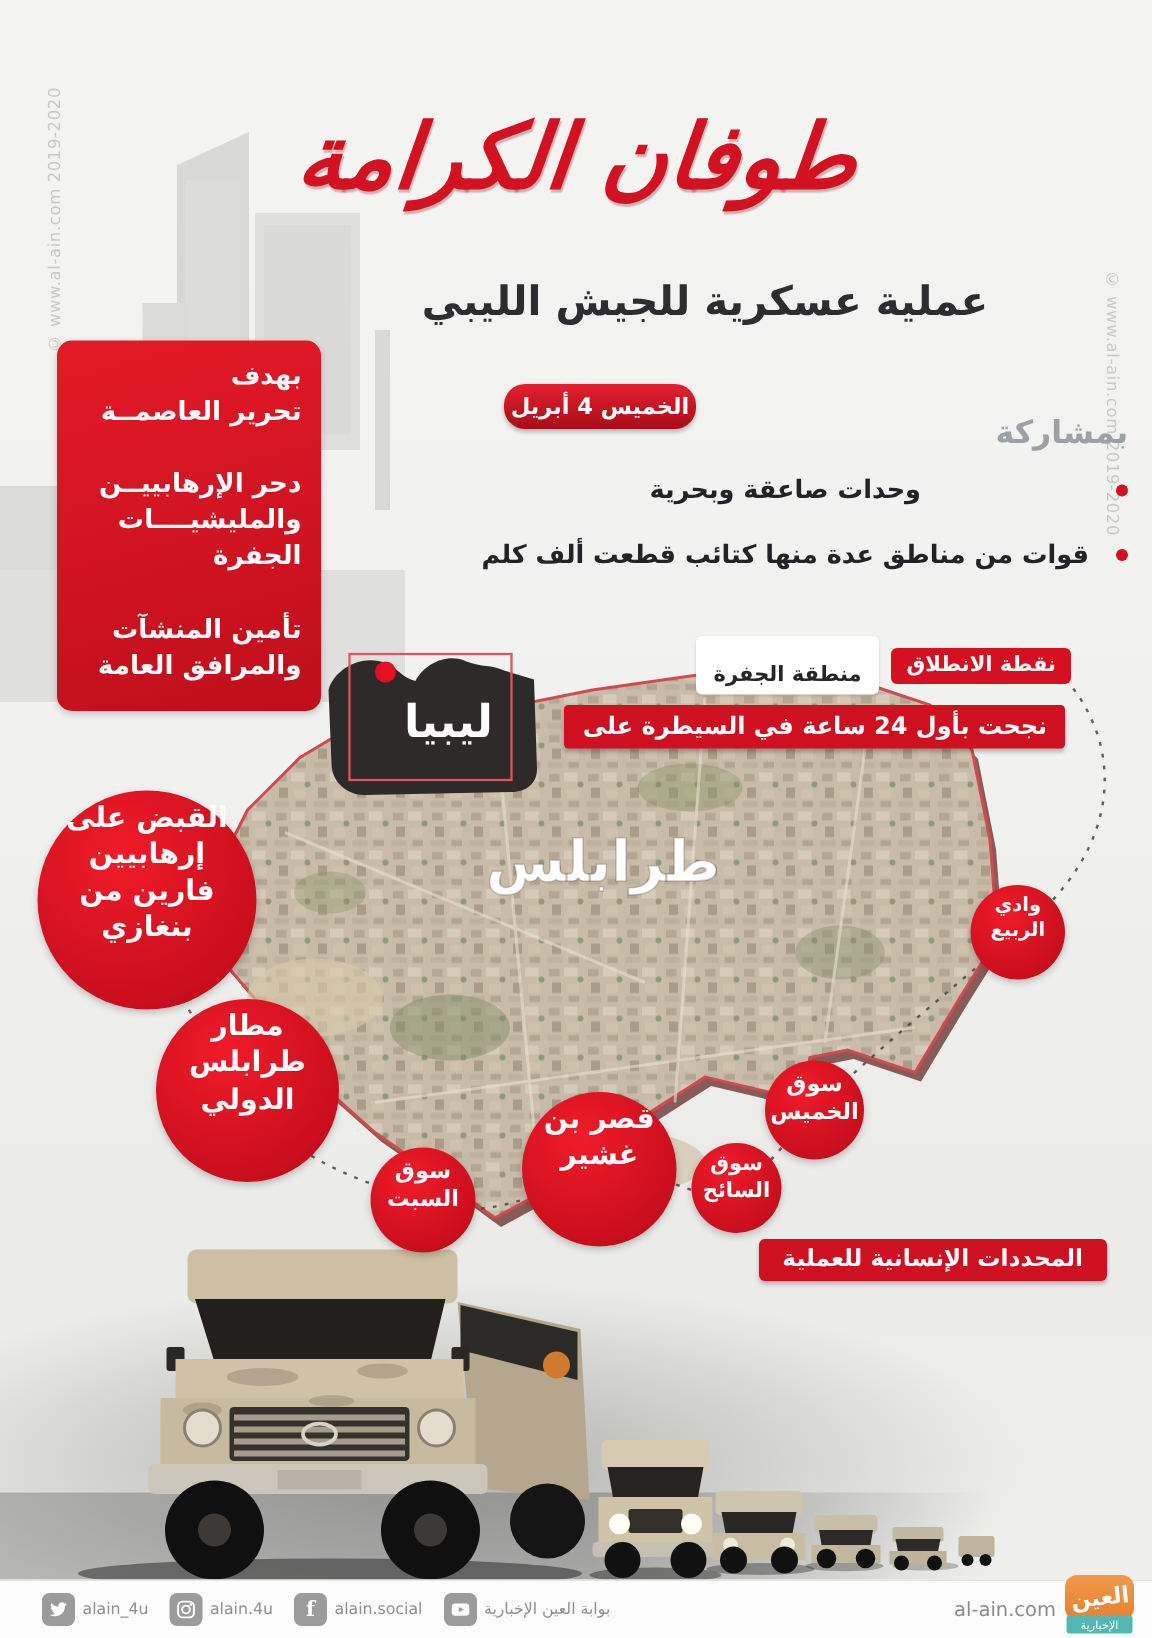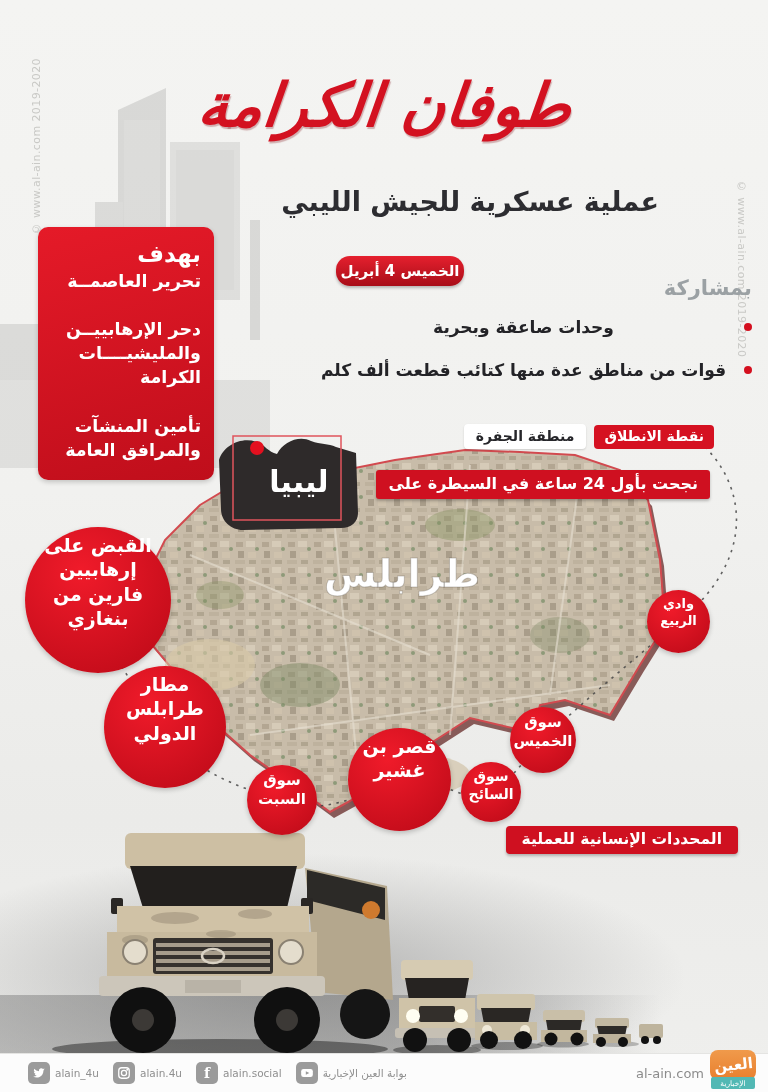--- a/index.html
+++ b/index.html
@@ -19,36 +19,36 @@
   .subtitle{position:absolute;left:280px;top:186px;width:380px;text-align:center;z-index:7;
     font-size:27px;font-weight:bold;color:#2d2d31;}
   .date-badge{position:absolute;left:336px;top:256px;width:128px;height:30px;z-index:7;
     background:linear-gradient(180deg,#e5202e,#a80d18);border-radius:14px;color:#fff;
     font-size:15px;font-weight:bold;display:flex;align-items:center;justify-content:center;
     box-shadow:0 2px 3px rgba(0,0,0,.25);}
   
   .objectives{position:absolute;left:38px;top:227px;width:150px;z-index:7;
     background:linear-gradient(165deg,#e51a28,#bf0e1b);border-radius:10px;
     padding:14px 13px 18px;color:#fff;text-align:right;box-shadow:0 2px 5px rgba(0,0,0,.2);}
-  .objectives h2{margin:0 0 2px;font-size:23px;}
+  .objectives h2{margin:0 0 2px;font-size:17px;}
   .objectives p{margin:0 0 24px;font-size:17.5px;font-weight:bold;line-height:1.38;}
   .objectives p:last-child{margin-bottom:0;}
   
   .participation{position:absolute;right:16px;top:276px;width:440px;text-align:right;z-index:7;}
   .participation h2{margin:0 0 16px;font-size:21px;color:#9ba1a4;}
   .bullet-item{position:relative;padding-right:17px;margin-bottom:21px;font-size:17px;
     font-weight:bold;color:#232327;line-height:1.3;text-align:center;}
   .bullet-item::before{content:"";position:absolute;right:0;top:7px;width:8px;height:8px;
     border-radius:50%;background:#d40f1e;}
   
   .launch-row{position:absolute;right:54px;top:424px;display:flex;gap:8px;align-items:center;z-index:7;}
   .launch-label{background:#d51121;color:#fff;font-size:14px;font-weight:bold;
     padding:3px 10px 5px;border-radius:4px;}
   .launch-value{background:#fff;color:#26262a;font-size:14px;font-weight:bold;
-    padding:4px 12px 5px;border-radius:4px;box-shadow:0 1px 2px rgba(0,0,0,.15);}
+    padding:18px 12px 5px;border-radius:4px;box-shadow:0 1px 2px rgba(0,0,0,.15);}
   .achv-banner{position:absolute;right:58px;top:470px;background:#cf1020;color:#fff;z-index:7;
     font-size:16px;font-weight:bold;padding:4px 12px 6px;border-radius:3px;
     box-shadow:0 2px 3px rgba(0,0,0,.25);}
   
   .map-svg{position:absolute;left:130px;top:435px;z-index:3;}
   .dash-svg{position:absolute;left:0;top:0;z-index:4;pointer-events:none;}
   .libya-badge{position:absolute;left:205px;top:420px;z-index:7;}
   .libya-label{position:absolute;left:48px;top:44px;width:92px;text-align:center;color:#fff;
     font-size:30px;font-weight:bold;}
   
@@ -115,21 +115,21 @@
     <rect x="60" y="270" width="50" height="40" fill="#bcbcba"></rect>
   </svg>
 
   <div class="title">طوفان الكرامة</div>
   <div class="subtitle">عملية عسكرية للجيش الليبي</div>
   <div class="date-badge">الخميس 4 أبريل</div>
 
   <div class="objectives" dir="rtl">
     <h2>بهدف</h2>
     <p>تحرير العاصمــة</p>
-    <p>دحر الإرهابييــن والمليشيــــات الكرامة</p>
+    <p>دحر الإرهابييــن والمليشيــــات الجفرة</p>
     <p>تأمين المنشآت والمرافق العامة</p>
   </div>
 
   <div class="participation" dir="rtl">
     <h2>بمشاركة</h2>
     <div class="bullet-item">وحدات صاعقة وبحرية</div>
     <div class="bullet-item">قوات من مناطق عدة منها كتائب قطعت ألف كلم</div>
   </div>
 
   <div class="launch-row" dir="rtl">

